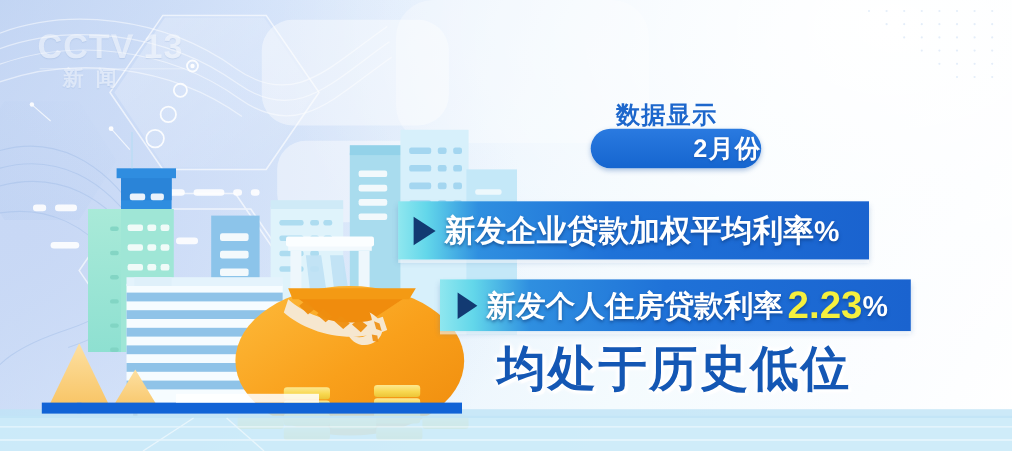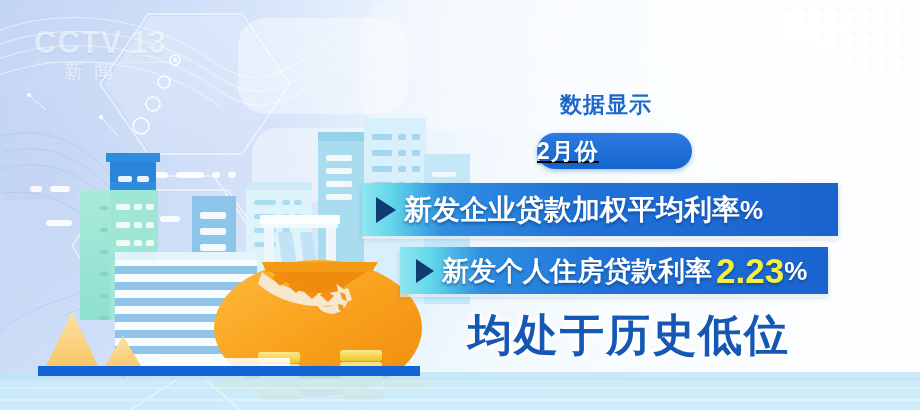--- a/index.html
+++ b/index.html
@@ -31,21 +31,21 @@
     font-size:31px; font-weight:bold; letter-spacing:1px;
     color:rgba(255,255,255,.88);
     text-shadow:0 1px 1px rgba(130,160,205,.45);
     line-height:34px; white-space:nowrap;
   }
   #logo .lg-13 {
     display:inline-block; margin-left:5px;
     padding:0 3px;
   }
   #logo .lg-sub {
-    margin-top:1px; margin-left:30px;
+    margin-top:1px; margin-left:23px;
     font-size:19px; font-weight:bold; letter-spacing:11px;
     color:rgba(255,255,255,.80);
     text-shadow:0 1px 1px rgba(130,160,205,.40);
     line-height:22px;
   }
   #logo .lg-rule {
     position:absolute; left:2px; top:36px; width:132px; height:1px;
     background:rgba(255,255,255,.6);
   }
 
@@ -53,44 +53,44 @@
   .city { position:absolute; left:0; top:0; width:470px; height:410px; }
 
   
   #headline {
     position:absolute; left:560px; top:90px;
     font-size:22px; font-weight:bold; color:#1d67cc;
     letter-spacing:1px; white-space:nowrap;
     text-shadow:0 1px 2px rgba(255,255,255,.9);
   }
   #month-pill {
-    position:absolute; left:537px; top:133px;
+    position:absolute; left:537px; top:117px;
     width:155px; height:36px;
     background:linear-gradient(180deg,#2a7ae0 0%,#1565cf 100%);
     border-radius:18px;
     box-shadow:0 2px 5px rgba(25,85,170,.35);
-    display:flex; align-items:center; justify-content:flex-start;text-decoration:underline;
+    display:flex; align-items:center; justify-content:flex-end;
   }
   #month-pill span {
     font-size:23px; font-weight:bold; color:#ffffff;
     letter-spacing:1px;
     text-shadow:0 1px 2px rgba(10,60,140,.45);
   }
 
   .bar {
     position:absolute; height:53px;
     display:flex; align-items:center;
     box-shadow:0 3px 5px rgba(70,120,180,.30);
   }
   .bar::after {
     content:""; position:absolute; left:0; right:0; bottom:-3px; height:3px;
     background:rgba(255,255,255,.55);
   }
-  #bar1 { left:362px; top:183px; width:476px; background:linear-gradient(90deg,#8fe7ef 0%,#63d7ea 6%,#2f8fe0 17%,#1f72d8 45%,#1a63cf 100%); }
-  #bar2 { left:400px; top:247px; width:428px; height:47px; background:linear-gradient(90deg,#8fe7ef 0%,#63d7ea 7%,#2f8fe0 19%,#1f72d8 48%,#1a63cf 100%); }
+  #bar1 { left:362px; top:183px; width:428px; background:linear-gradient(90deg,#8fe7ef 0%,#63d7ea 6%,#2f8fe0 17%,#1f72d8 45%,#1a63cf 100%); }
+  #bar2 { left:400px; top:254px; width:428px; height:47px; background:linear-gradient(90deg,#8fe7ef 0%,#63d7ea 7%,#2f8fe0 19%,#1f72d8 48%,#1a63cf 100%); }
 
   .tri {
     flex:0 0 auto; margin-left:14px; margin-right:8px;
     width:0; height:0;
     border-top:13px solid transparent;
     border-bottom:13px solid transparent;
     border-left:20px solid #123a72;
   }
   #bar2 .tri { margin-left:16px; border-top-width:12px; border-bottom-width:12px; border-left-width:18px; }
 
@@ -114,21 +114,20 @@
 
   #footline {
     position:absolute; left:452px; top:306px;
     font-size:44px; font-weight:bold; color:#1457b4;
     letter-spacing:2px; white-space:nowrap;
     text-shadow:
        2px 0 4px #ffffff, -2px 0 4px #ffffff,
        0 2px 4px #ffffff, 0 -2px 4px #ffffff,
        2px 2px 5px #ffffff, -2px -2px 5px #ffffff,
        3px 3px 1px rgba(255,255,255,.85);
-    margin-left: 16px;
   }
 </style>
 </head>
 <body>
 
 <div id="stage">
 
   <svg class="bg-svg" viewBox="0 0 920 410">
     <defs>
       <linearGradient id="gFaintA" x1="0" y1="0" x2="1" y2="1">

